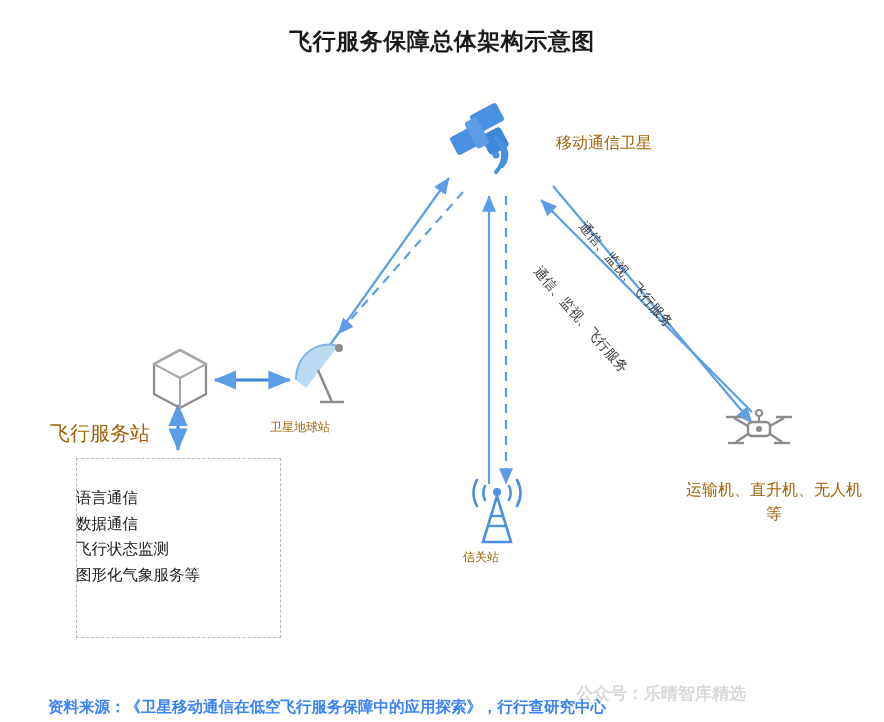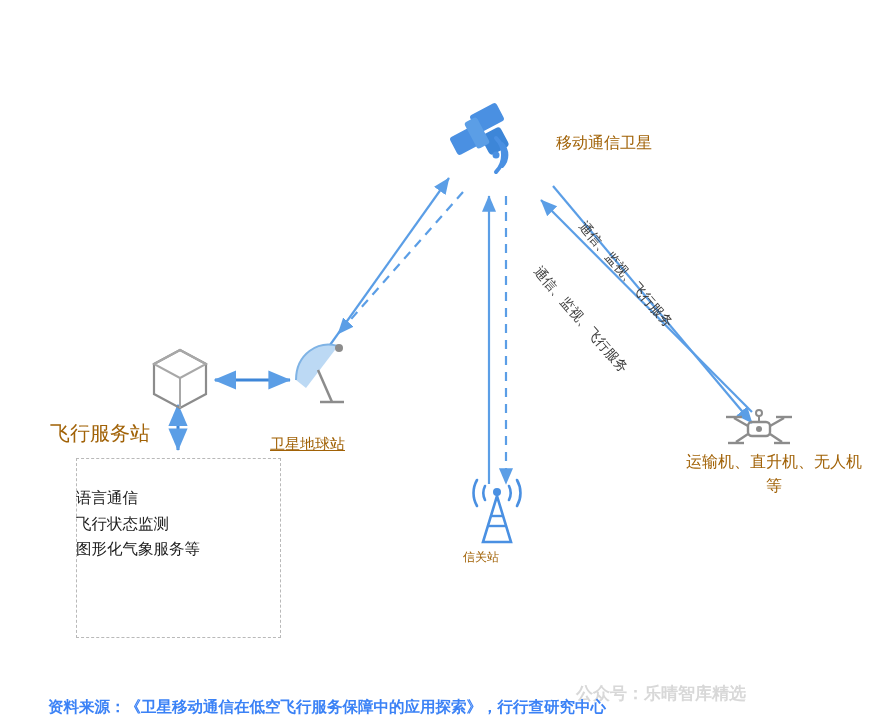--- a/index.html
+++ b/index.html
@@ -40,31 +40,31 @@
   }
   .label {
     position: absolute;
     font-size: 15px;
     color: #a16207;
     line-height: 1.45;
     white-space: nowrap;
   }
   .label.center {
     text-align: center;
+    margin-top: 28px;
   }
   #label-satellite {
     top: 131px;
     left: 556px;
     font-size: 16px;
   }
   #label-groundstation {
-    top: 433px;
+    top: 419px;
     left: 270px;
-    font-size: 15px;
-    text-decoration: underline;
+    font-size: 12px;
   }
   #label-flightservice {
     top: 419px;
     left: 50px;
     font-size: 20px;
   }
   #label-gateway {
     top: 549px;
     left: 463px;
     font-size: 12px;
@@ -132,20 +132,21 @@
     color: #d8d8d8;
     font-weight: bold;
     white-space: nowrap;
   }
 </style>
 </head>
 <body>
 
 <div id="stage">
 
+  <div id="title">飞行服务保障总体架构示意图</div>
 
   <svg id="diagram" viewBox="0 0 884 722">
     <defs>
       <marker id="arrowBlue" markerWidth="9" markerHeight="9" refX="7.2" refY="3.2" orient="auto">
         <path d="M0,0 L7.5,3.2 L0,6.4 z" fill="#5b9ee6"></path>
       </marker>
       <marker id="arrowBlueStart" markerWidth="9" markerHeight="9" refX="0.5" refY="3.2" orient="auto">
         <path d="M7.5,0 L0,3.2 L7.5,6.4 z" fill="#5b9ee6"></path>
       </marker>
     </defs>
@@ -235,20 +236,21 @@
   <div class="label" id="label-flightservice">飞行服务站</div>
   <div class="label" id="label-gateway">信关站</div>
   <div class="label center" id="label-aircraft">运输机、直升机、无人机等</div>
 
   <div class="arrow-text" id="arrow-text-1">通信、监视、飞行服务</div>
   <div class="arrow-text" id="arrow-text-2">通信、监视、飞行服务</div>
 
   <div id="services-box"></div>
   <div id="services-list">
     <span class="svc-line">语言通信</span>
+    <span class="svc-line">数据通信</span>
     <span class="svc-line">飞行状态监测</span>
     <span class="svc-line">图形化气象服务等</span>
   </div>
 
   <div id="watermark">公众号：乐晴智库精选</div>
   <div id="source">资料来源：《卫星移动通信在低空飞行服务保障中的应用探索》，行行查研究中心</div>
 
 </div>
 
 </body></html>

